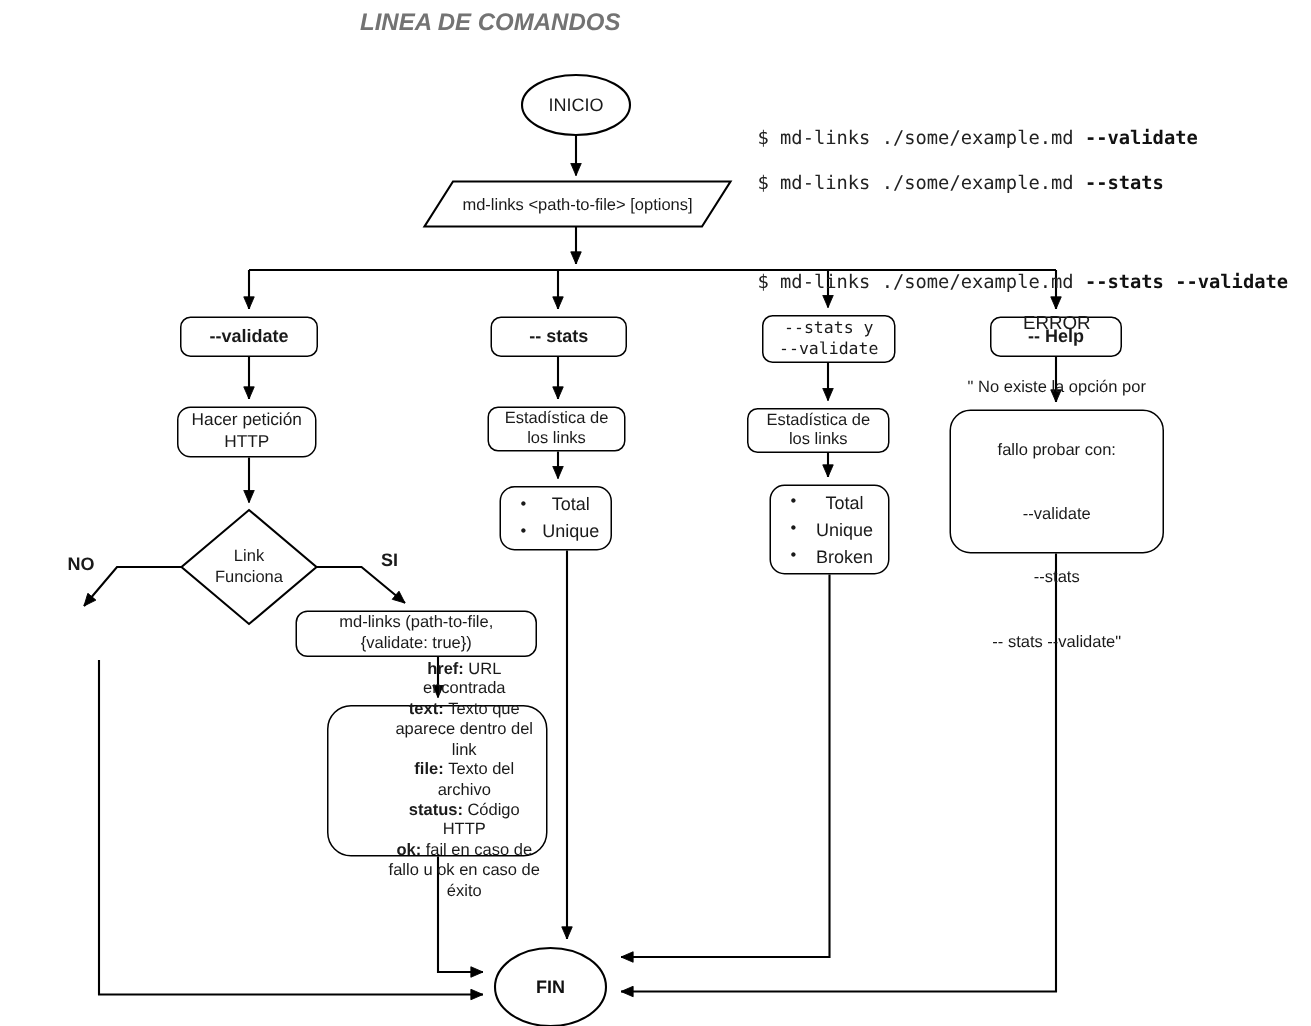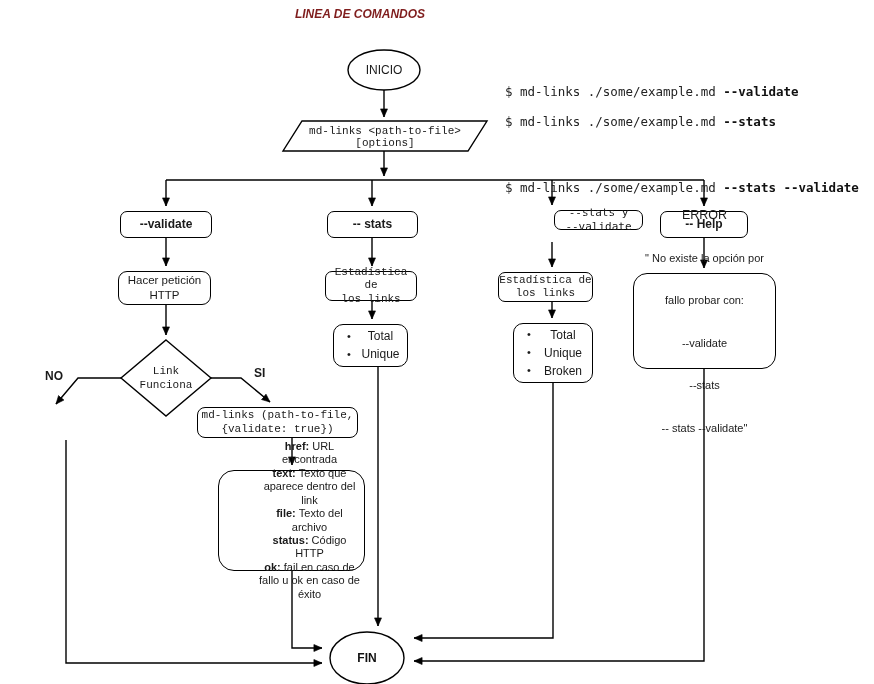--- a/index.html
+++ b/index.html
@@ -4,26 +4,26 @@
 <style>
   html,body{margin:0;padding:0;background:#fff;}
   #canvas{position:relative;width:874px;height:684px;background:#fff;overflow:hidden;
           font-family:"Liberation Sans",sans-serif;color:#1a1a1a;}
   #wires{position:absolute;left:0;top:0;width:874px;height:684px;}
   .abs{position:absolute;box-sizing:border-box;}
   .box{position:absolute;box-sizing:border-box;border:1.4px solid #000;border-radius:7px;background:#fff;
        display:flex;flex-direction:column;align-items:center;justify-content:center;
        text-align:center;line-height:1.2;}
   .mono{font-family:"DejaVu Sans Mono",monospace;}
-  .title{font-size:12px;font-weight:700;font-style:italic;text-align:center;color:#7f1d1d;}
+  .title{font-size:16px;font-weight:700;font-style:italic;text-align:left;color:#737373;}
   .cmd{font-family:"DejaVu Sans Mono",monospace;font-size:12.5px;color:#222;white-space:pre;line-height:15px;}
   .cmd b{font-weight:700;color:#111;}
   .line{display:block;}
   .lbl12{font-size:12px;font-weight:700;}
-  .t11{font-size:11px;font-family:Liberation Mono, monospace;}
+  .t11{font-size:11px;}
   .t115{font-size:11.5px;line-height:15px;}
   .bullet-row{display:flex;align-items:center;width:100%;height:18px;padding:0 6px 0 13px;box-sizing:border-box;font-size:12px;}
   .bullet{width:13px;text-align:left;font-size:11px;}
   .bullet-label{flex:1;text-align:center;}
   .kvbox{font-size:11px;line-height:13.4px;padding:2px 3px;}
   .kv{display:block;margin-left:36px;}
   .kv b{margin-right:3px;}
   .err-title{font-size:12.5px;line-height:16px;display:block;}
   .err-line{display:block;font-size:11px;line-height:14.4px;}
   .branch-label{font-size:12px;font-weight:700;}
@@ -90,21 +90,21 @@
   <div class="abs cmd" style="left:505px;top:143px;margin-top:37px;"><span>$ md-links ./some/example.md </span><b>--stats --validate</b></div>
 
   <div class="abs t11" style="left:288px;top:122px;width:194px;height:29px;display:flex;align-items:center;justify-content:center;text-align:center;">md-links &lt;path-to-file&gt; [options]</div>
 
   <div class="box branch-label" style="left:120px;top:211px;width:92px;height:27px;">
     <span>--validate</span>
   </div>
   <div class="box branch-label" style="left:327px;top:211px;width:91px;height:27px;">
     <span>-- stats</span>
   </div>
-  <div class="box mono flag-label" style="left:508px;top:210px;width:89px;height:20px;margin-left:46px;">
+  <div class="box mono flag-label" style="left:508px;top:210px;width:89px;height:32px;">
     <span class="line">--stats y</span>
     <span class="line">--validate</span>
   </div>
   <div class="box branch-label" style="left:660px;top:211px;width:88px;height:27px;">
     <span>-- Help</span>
   </div>
 
   <div class="box t115" style="left:118px;top:271px;width:93px;height:34px;border-radius:9px;">
     <span class="line">Hacer petición</span>
     <span class="line">HTTP</span>

